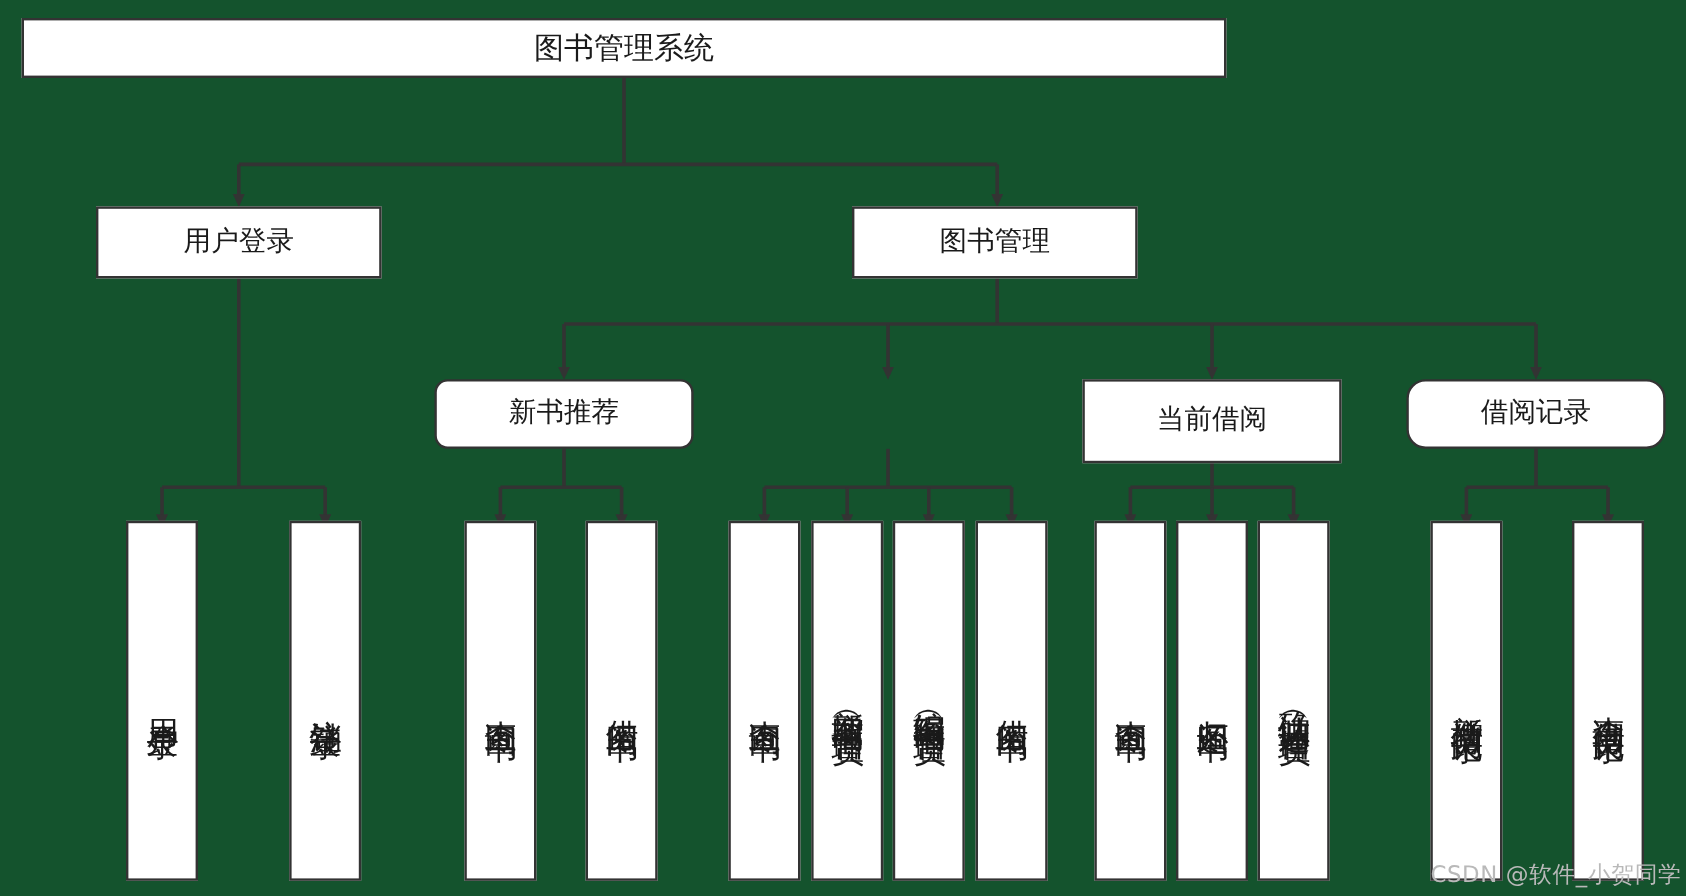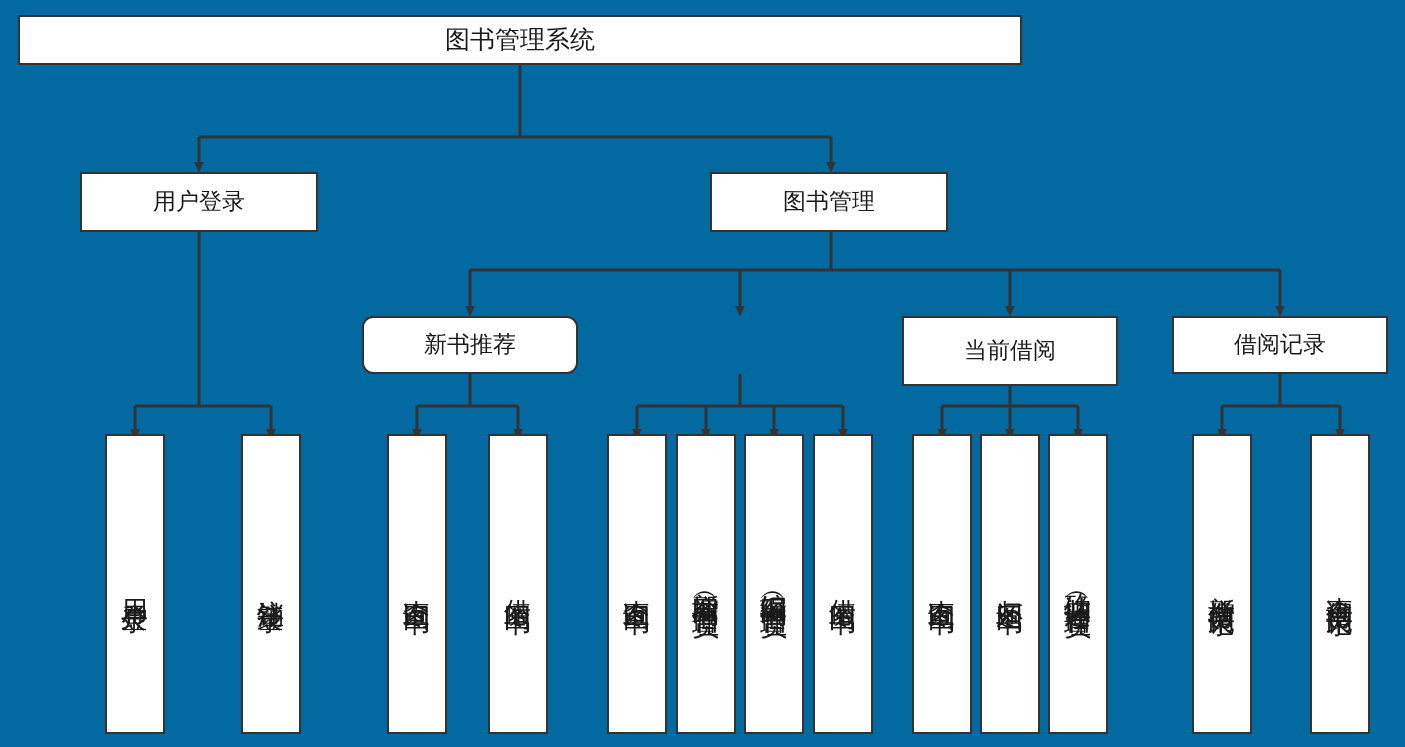--- a/index.html
+++ b/index.html
@@ -7,21 +7,21 @@
     padding: 0;
     background: #ffffff;
   }
   body {
     font-family: "DejaVu Sans", "Liberation Sans", sans-serif;
   }
   #canvas {
     position: relative;
     width: 1405px;
     height: 747px;
-    background: #0369a1;
+    background: #14532d;
     overflow: hidden;
   }
   #wires {
     position: absolute;
     left: 0;
     top: 0;
     width: 1405px;
     height: 747px;
     pointer-events: none;
   }
@@ -138,21 +138,21 @@
   <div class="node horiz" style="left:710px; top:172px; width:238px; height:60px;">
     <span class="node-label">图书管理</span>
   </div>
 
   <div class="node horiz" style="left:362px; top:316px; width:216px; height:58px;border-radius:11px;">
     <span class="node-label">新书推荐</span>
   </div>
   <div class="node horiz" style="left:902px; top:316px; width:216px; height:70px;">
     <span class="node-label">当前借阅</span>
   </div>
-  <div class="node horiz" style="left:1172px; top:316px; width:216px; height:58px;">
+  <div class="node horiz" style="left:1172px; top:316px; width:216px; height:58px;border-radius:16px;">
     <span class="node-label">借阅记录</span>
   </div>
 
   <div class="node vert" style="left:105px; top:434px; width:60px; height:300px;">
     <span class="node-label">用户登录</span>
   </div>
   <div class="node vert" style="left:241px; top:434px; width:60px; height:300px;">
     <span class="node-label">注销登录</span>
   </div>
 
@@ -186,14 +186,15 @@
     <span class="node-label">确认归还（管理员）</span>
   </div>
 
   <div class="node vert" style="left:1192px; top:434px; width:60px; height:300px;">
     <span class="node-label">新增借阅记录</span>
   </div>
   <div class="node vert" style="left:1310px; top:434px; width:60px; height:300px;">
     <span class="node-label">查询借阅记录</span>
   </div>
 
+  <div class="watermark" style="left:1192px; top:716px;">CSDN @软件_小贺同学</div>
 
 </div>
 
 </body></html>

